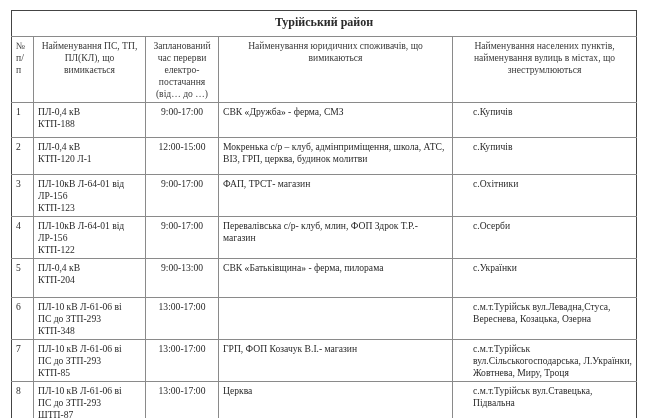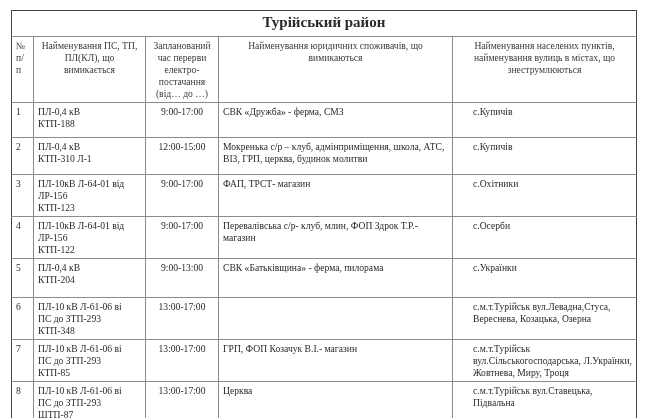--- a/index.html
+++ b/index.html
@@ -36,21 +36,21 @@
       overflow: hidden;
     }
     table.outage tr.title-row td {
       text-align: center;
       font-weight: bold;
       height: 18px;
       padding-top: 5px;
       border-top: 1.5px solid #444;
       border-left: 1.5px solid #444;
       border-right: 1.5px solid #444;
-      font-size: 15px;
+      font-size: 12px;
     }
     table.outage th {
       text-align: center;
       color: #3a3a3a;
       margin-left: 48px;
     }
     table.outage th.col-num { text-align: left; }
     .c-num { width: 13px; }
     .c-line { width: 103px; }
     .c-time { width: 64px; text-align: center; }
@@ -100,21 +100,21 @@
           </td>
     <td class="time">9:00-17:00</td>
     <td class="consumers mid-thick">СВК «Дружба» - ферма,  СМЗ</td>
     <td class="settlements thick-right">с.Купичів</td>
   </tr>
 
   <tr class="data-row" style="height: 37px;">
     <td class="num thick-left">2</td>
     <td class="line">
             <span class="line-part">ПЛ-0,4 кВ</span>
-            <span class="line-part">КТП-310 Л-1</span>
+            <span class="line-part">КТП-120 Л-1</span>
           </td>
     <td class="time">12:00-15:00</td>
     <td class="consumers mid-thick">Мокренька с/р – клуб, адмінприміщення, школа, АТС, ВІЗ, ГРП, церква, будинок молитви</td>
     <td class="settlements thick-right">с.Купичів</td>
   </tr>
 
   <tr class="data-row" style="height: 36px;">
     <td class="num thick-left">3</td>
     <td class="line">
             <span class="line-part">ПЛ-10кВ Л-64-01 від</span>

